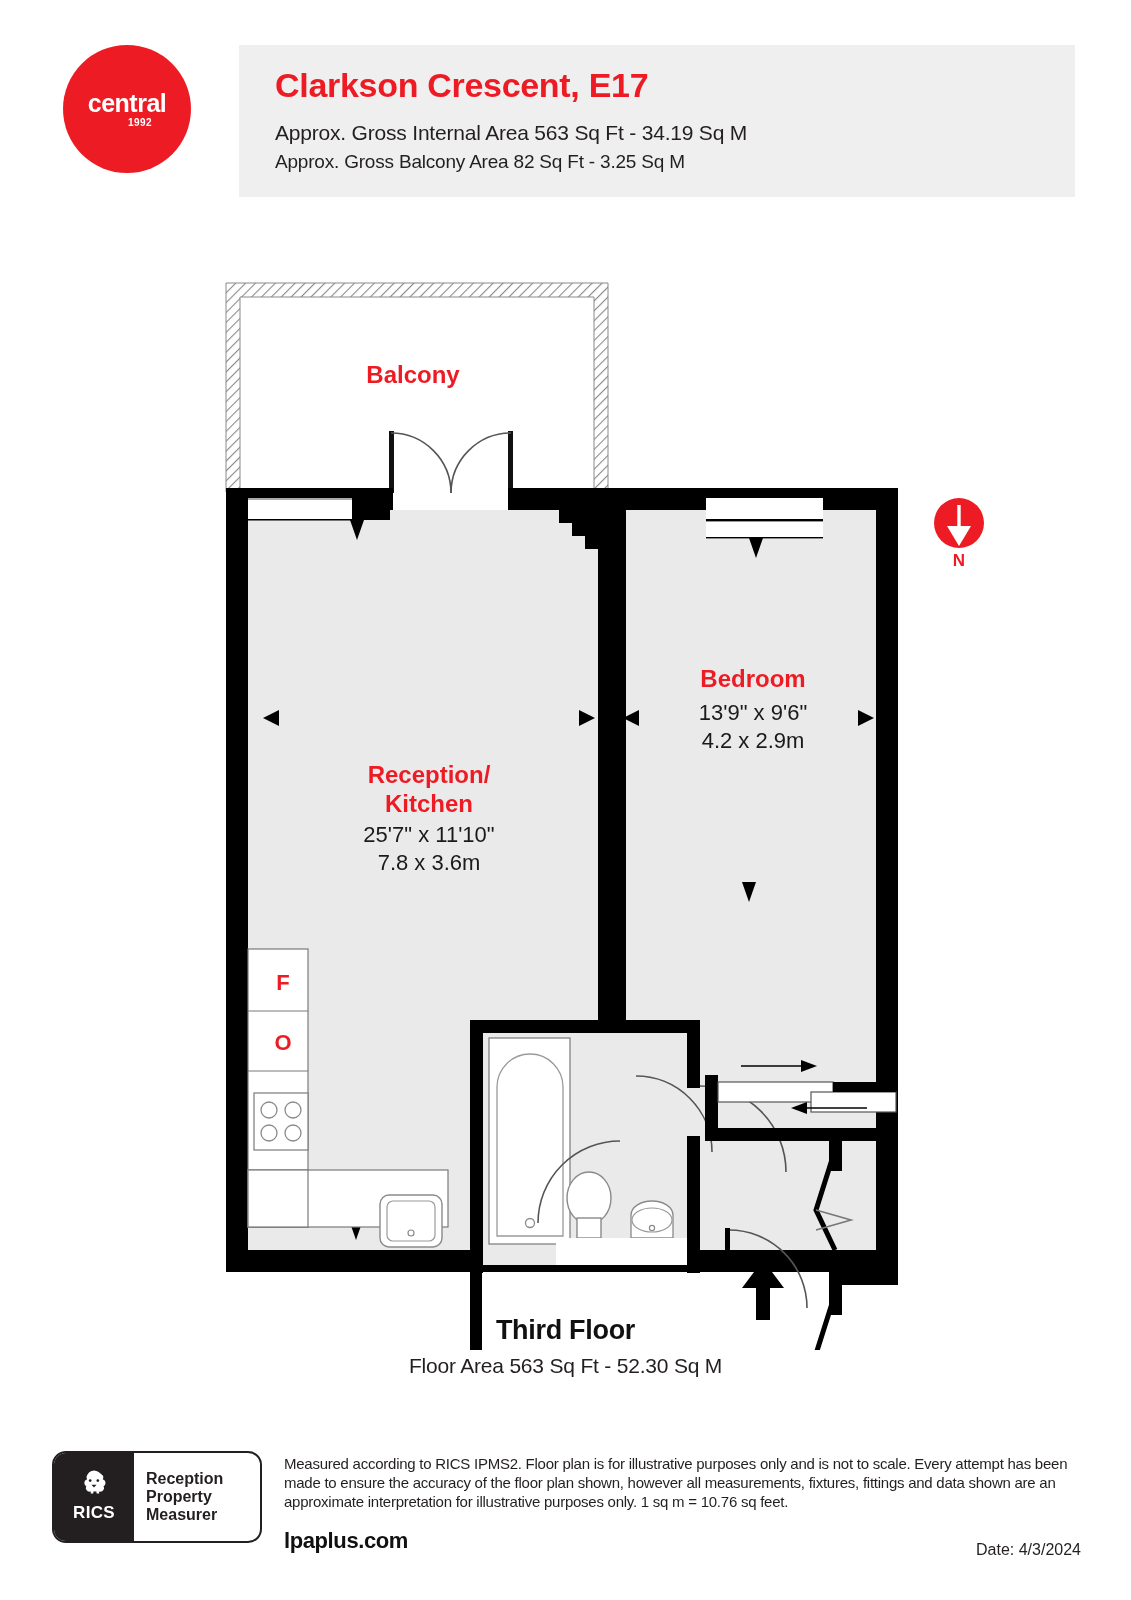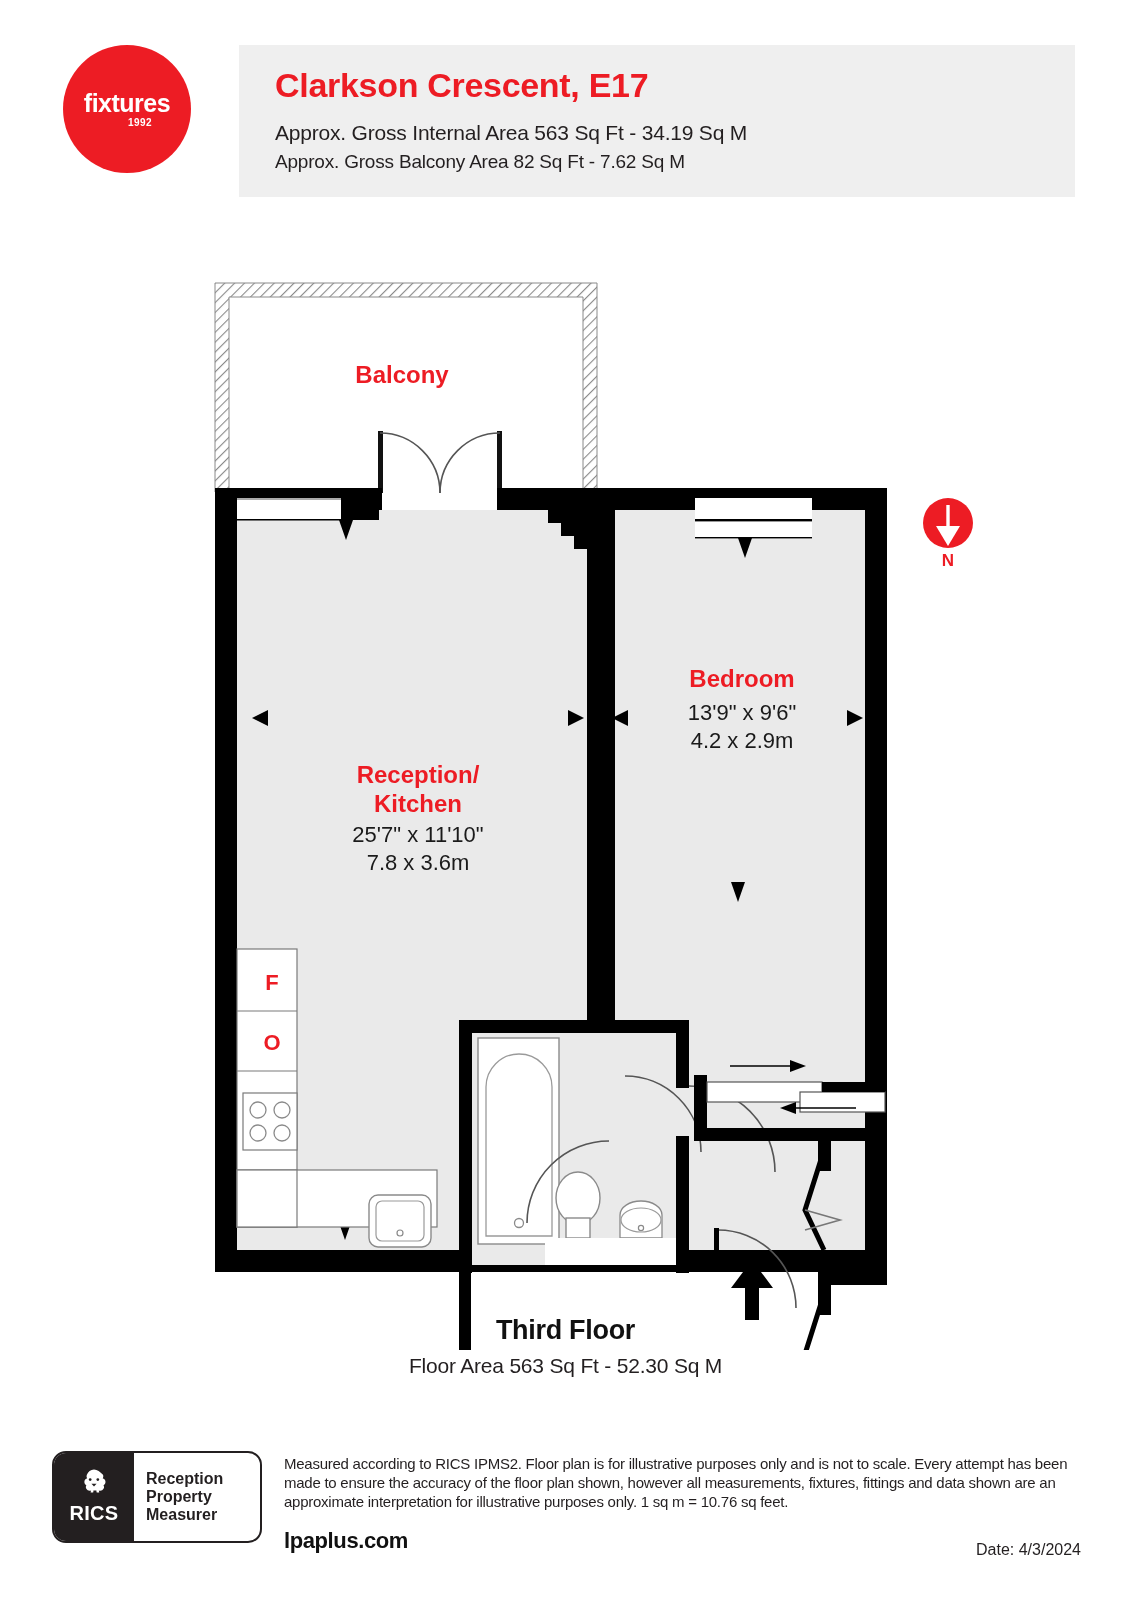--- a/index.html
+++ b/index.html
@@ -75,21 +75,21 @@
     position: absolute;
     left: 36px; top: 106px;
     font-size: 19px;
     color: #231f20;
     letter-spacing: -0.2px;
   }
 
   
   #plan-wrap {
     position: absolute;
-    left: 0; top: 220px;
+    left: 11px; top: 220px;
     width: 936px;
     height: 1130px;
   }
   #plan-svg { display: block; }
 
   .roomlabel-name {
     fill: #ED1C24;
     font-family: "Liberation Sans", sans-serif;
     font-size: 24px;
     font-weight: bold;
@@ -168,21 +168,21 @@
     flex-direction: column;
     align-items: center;
     justify-content: center;
     padding-bottom: 4px;
   }
   #rics-lion {
     width: 34px; height: 34px;
   }
   #rics-word {
     color: #ffffff;
-    font-size: 20px;
+    font-size: 17px;
     font-weight: bold;
     letter-spacing: 0.3px;
     margin-top: 2px;
   }
   #rics-right {
     flex: 1;
     display: flex;
     flex-direction: column;
     justify-content: center;
     padding-left: 12px;
@@ -216,28 +216,28 @@
     font-size: 16px;
     color: #231f20;
   }
 </style>
 </head>
 <body>
 
 <div id="header">
 
   <div id="logo-circle">
-    <span id="logo-word">fixtures</span>
+    <span id="logo-word">central</span>
     <span id="logo-year">1992</span>
   </div>
 
   <div id="header-band">
     <div id="header-title">Clarkson Crescent, E17</div>
     <div id="header-sub1">Approx. Gross Internal Area 563 Sq Ft - 34.19 Sq M</div>
-    <div id="header-sub2">Approx. Gross Balcony Area 82 Sq Ft - 7.62 Sq M</div>
+    <div id="header-sub2">Approx. Gross Balcony Area 82 Sq Ft - 3.25 Sq M</div>
   </div>
 
 </div>
 
 <div id="plan-wrap">
 <svg id="plan-svg" width="1131" height="1130" viewBox="0 0 1131 1130" xmlns="http://www.w3.org/2000/svg">
   <defs>
     <pattern id="hatch" width="7" height="7" patternTransform="rotate(45)" patternUnits="userSpaceOnUse">
       <rect width="7" height="7" fill="#ffffff"></rect>
       <line x1="0" y1="0" x2="0" y2="7" stroke="#8a8a8a" stroke-width="2.2"></line>

